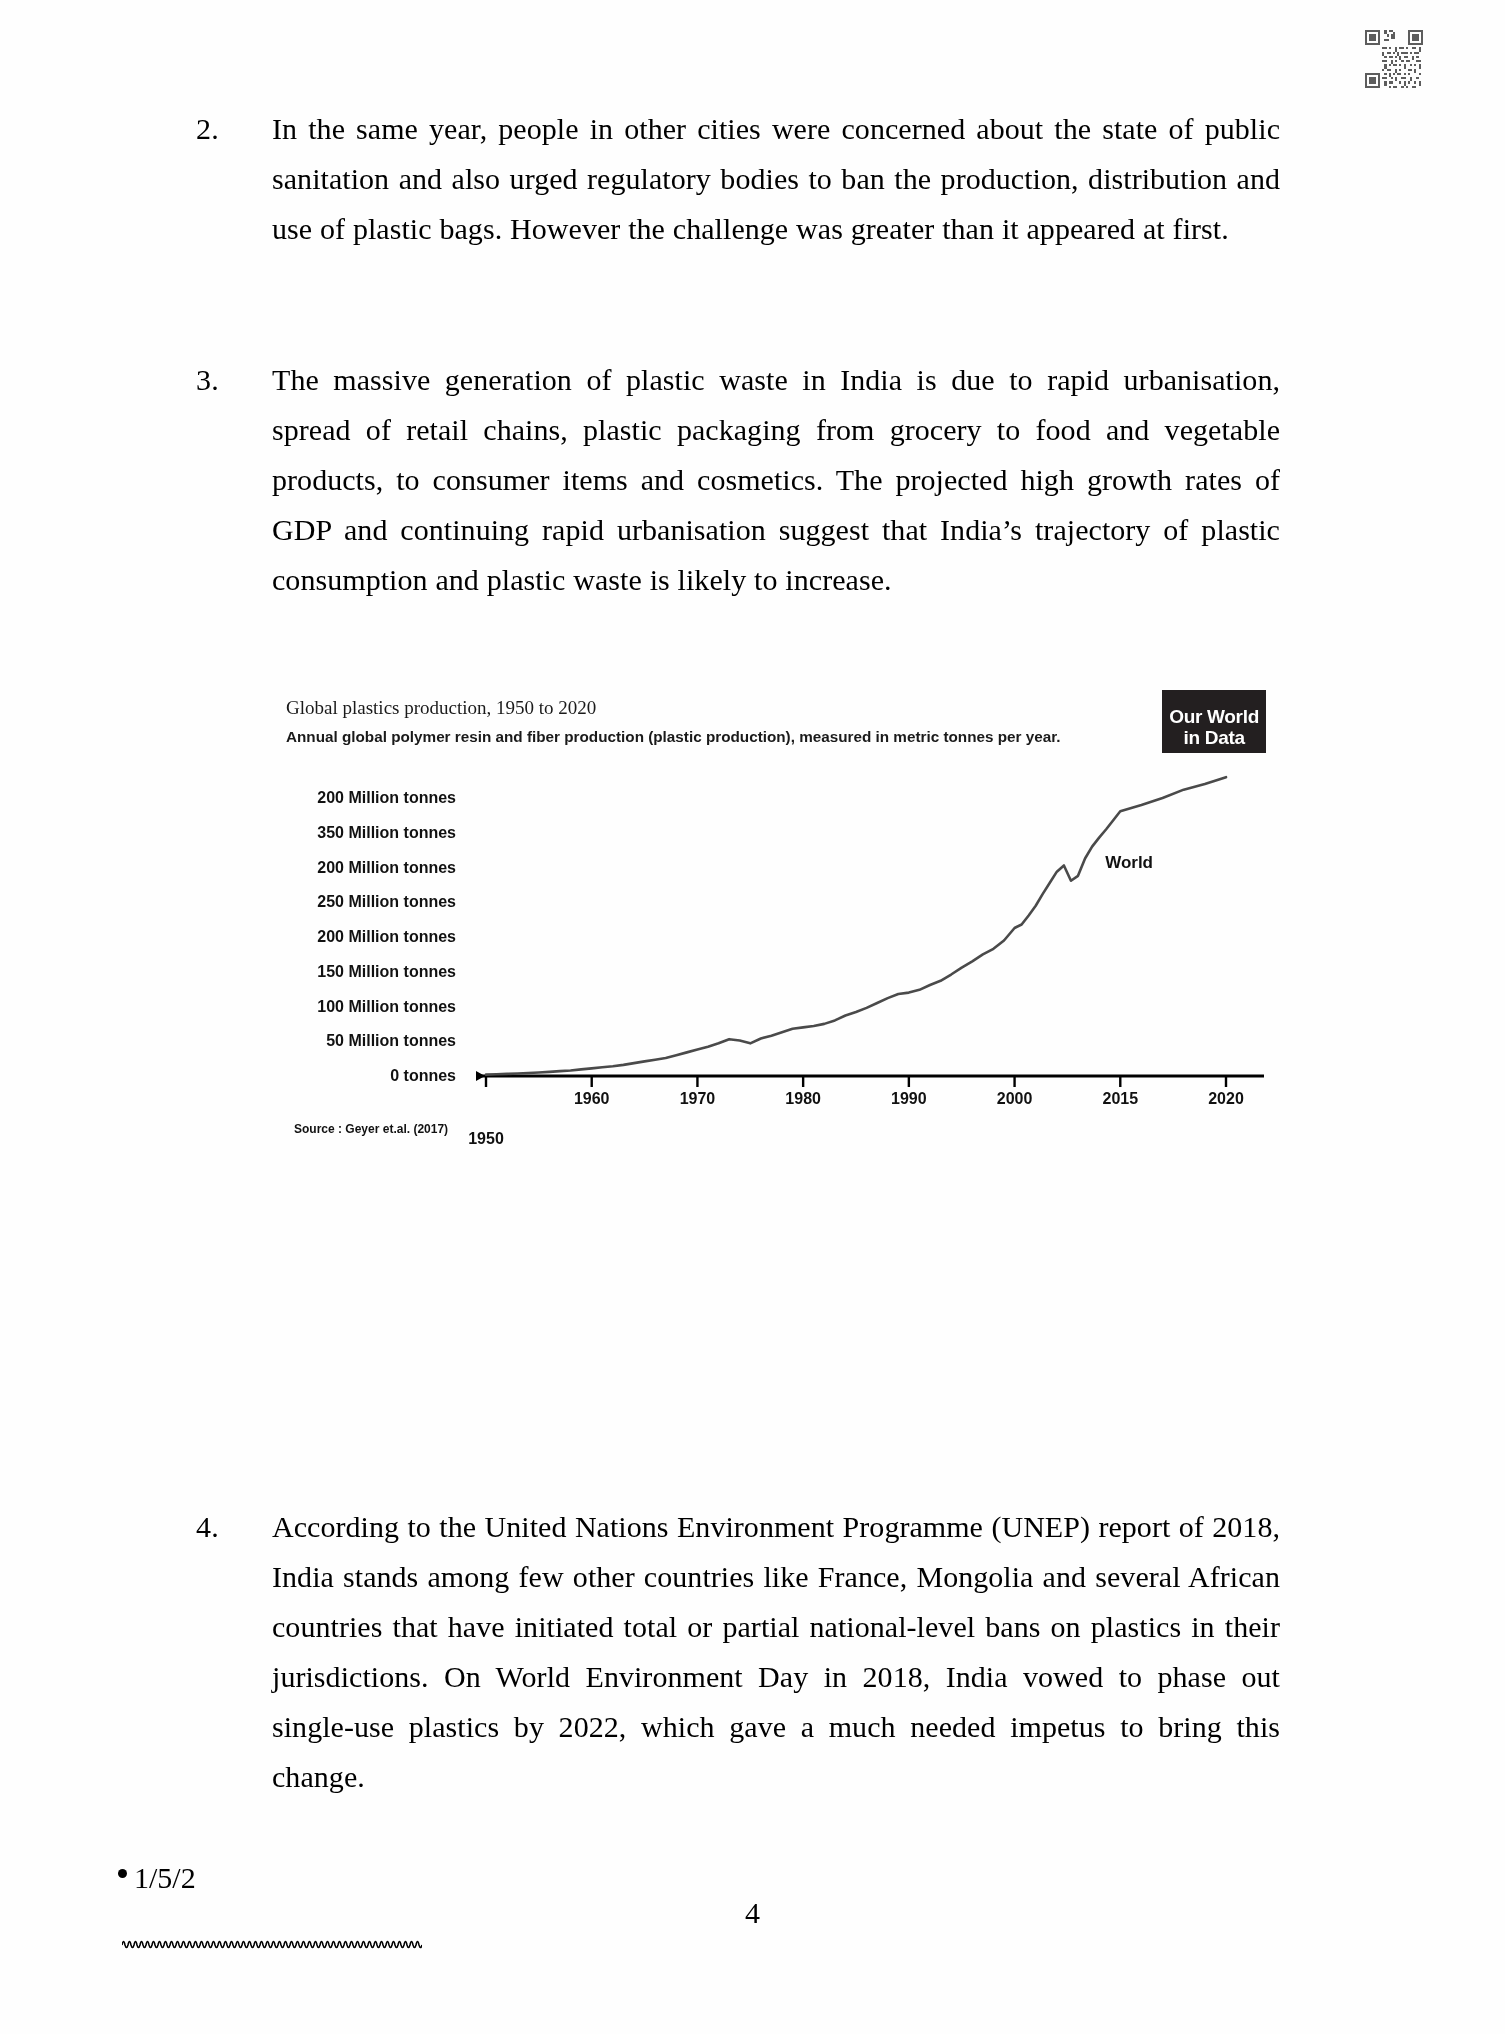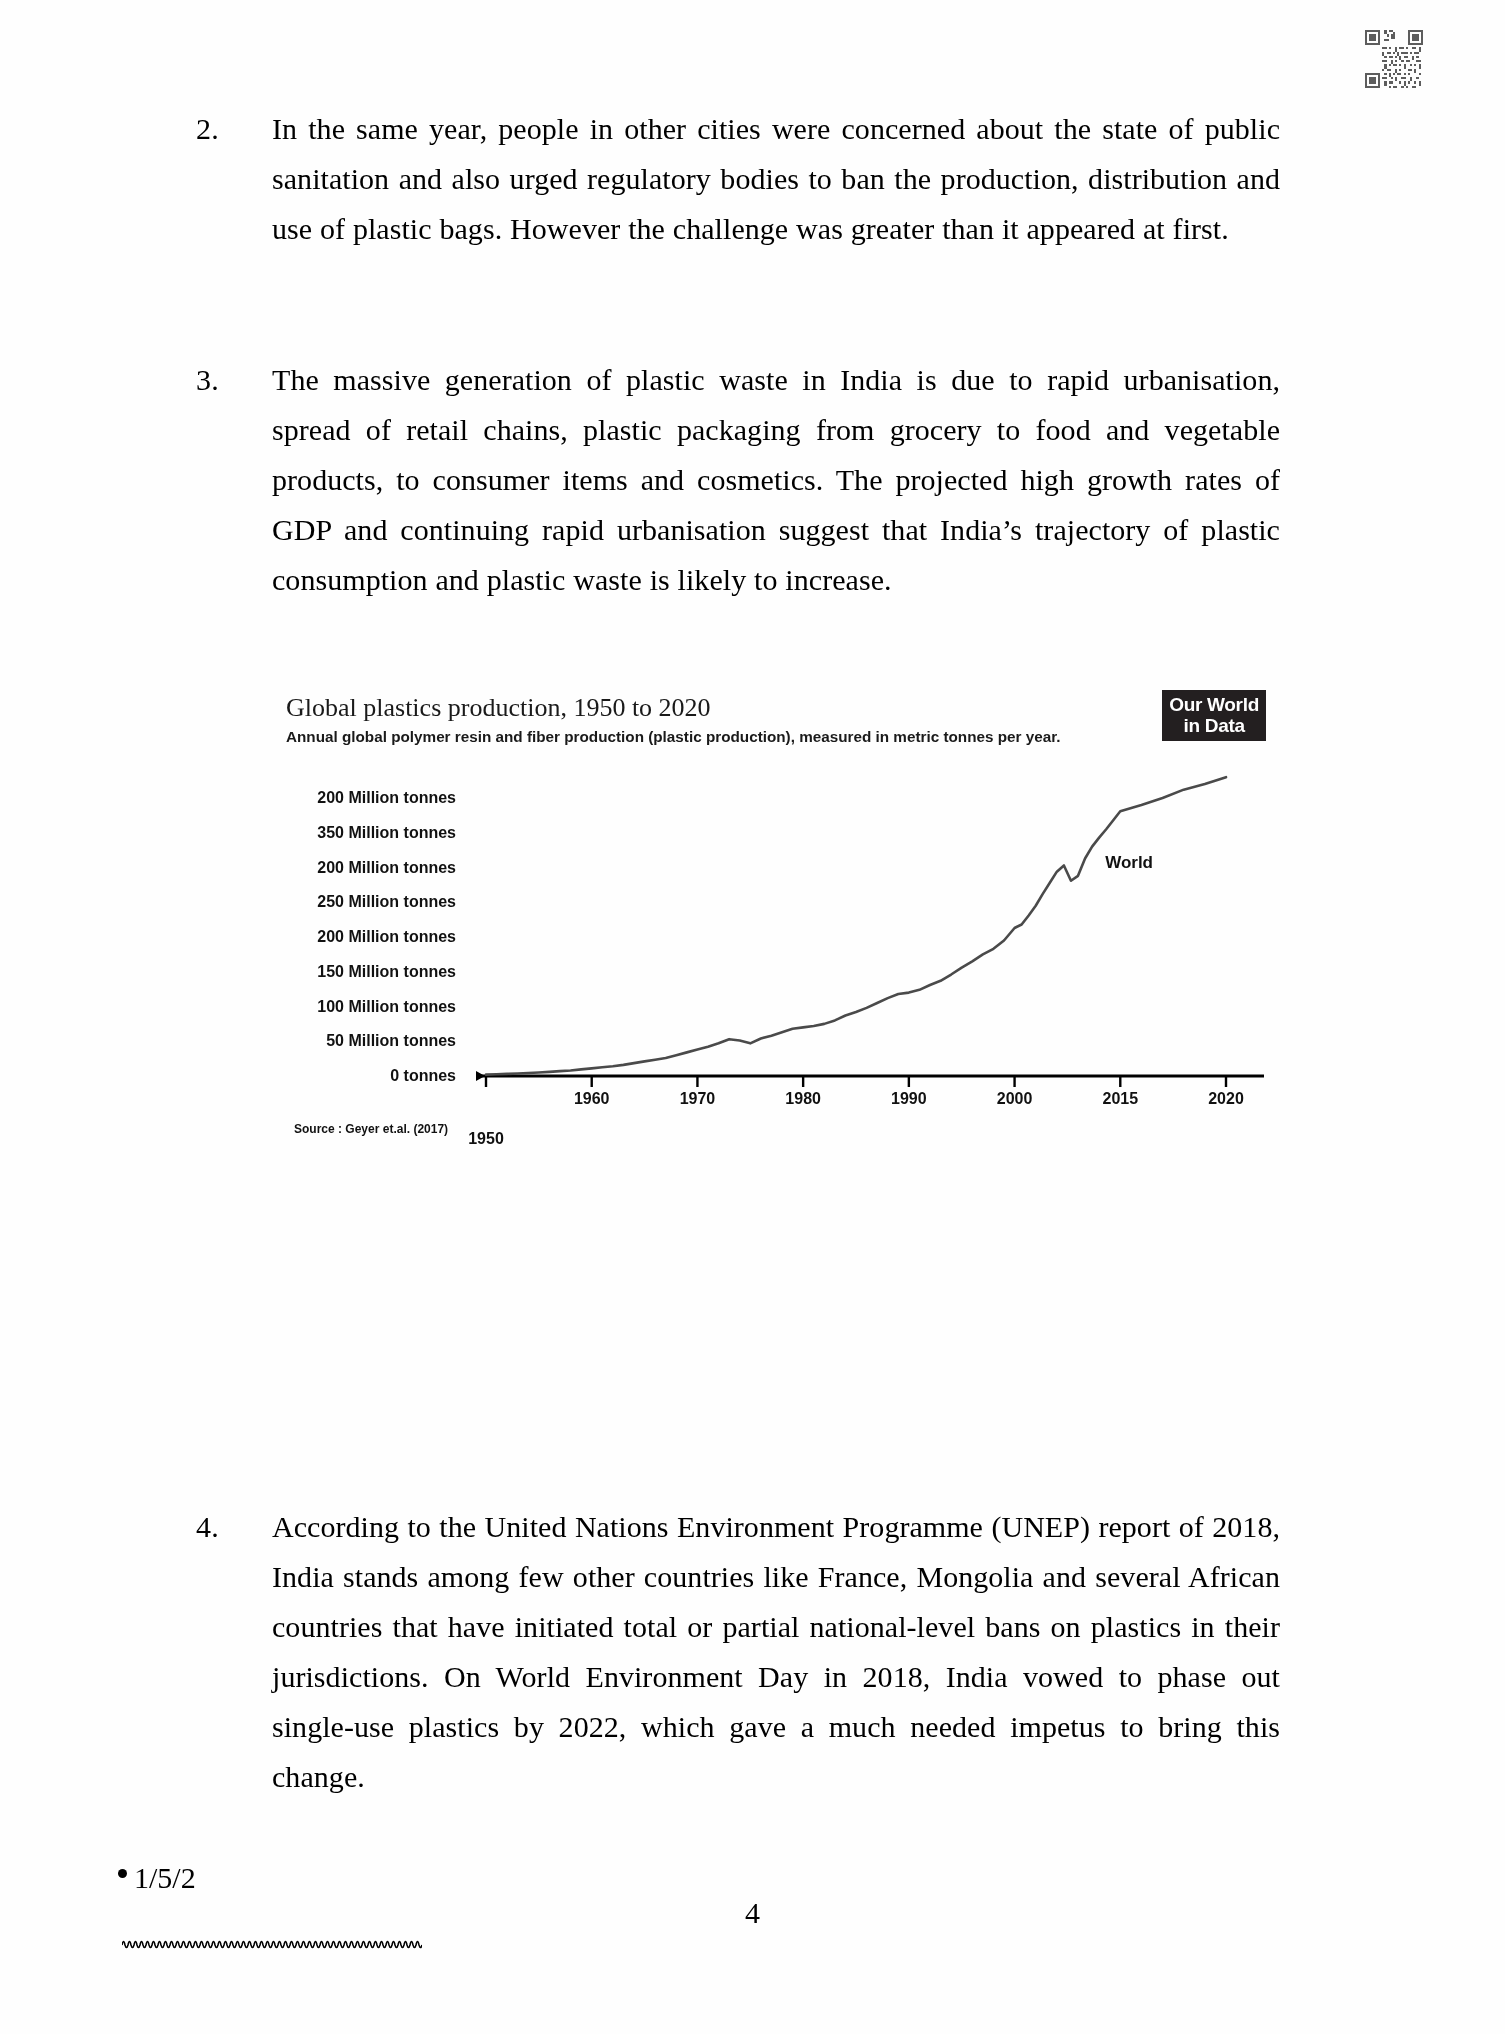--- a/index.html
+++ b/index.html
@@ -67,21 +67,21 @@
     top: 692px;
     width: 980px;
     height: 440px;
     font-family: "Liberation Sans", "DejaVu Sans", sans-serif;
   }
   .chart-title {
     position: absolute;
     left: 0;
     top: 0;
     font-family: "Liberation Serif", "DejaVu Serif", serif;
-    font-size: 26px;
+    font-size: 19px;
     line-height: 32px;
     color: #1a1a1a;
     white-space: nowrap;
   }
   .chart-subtitle {
     position: absolute;
     left: 0;
     top: 35px;
     font-size: 15.5px;
     line-height: 19px;
@@ -90,21 +90,21 @@
     font-weight: 600;
     transform: scaleX(0.985);
     transform-origin: left top;
   }
   .owid-logo {
     position: absolute;
     right: 0;
     top: -2px;
     background: #231f20;
     color: #ffffff;
-    padding: 4px 7px 5px 7px;
+    padding: 16px 7px 5px 7px;
     text-align: center;
     line-height: 21px;
     font-size: 19px;
     font-weight: 800;
     letter-spacing: -0.3px;
   }
   .owid-logo span { display: block; white-space: nowrap; }
 
   .plot-area {
     position: absolute;

